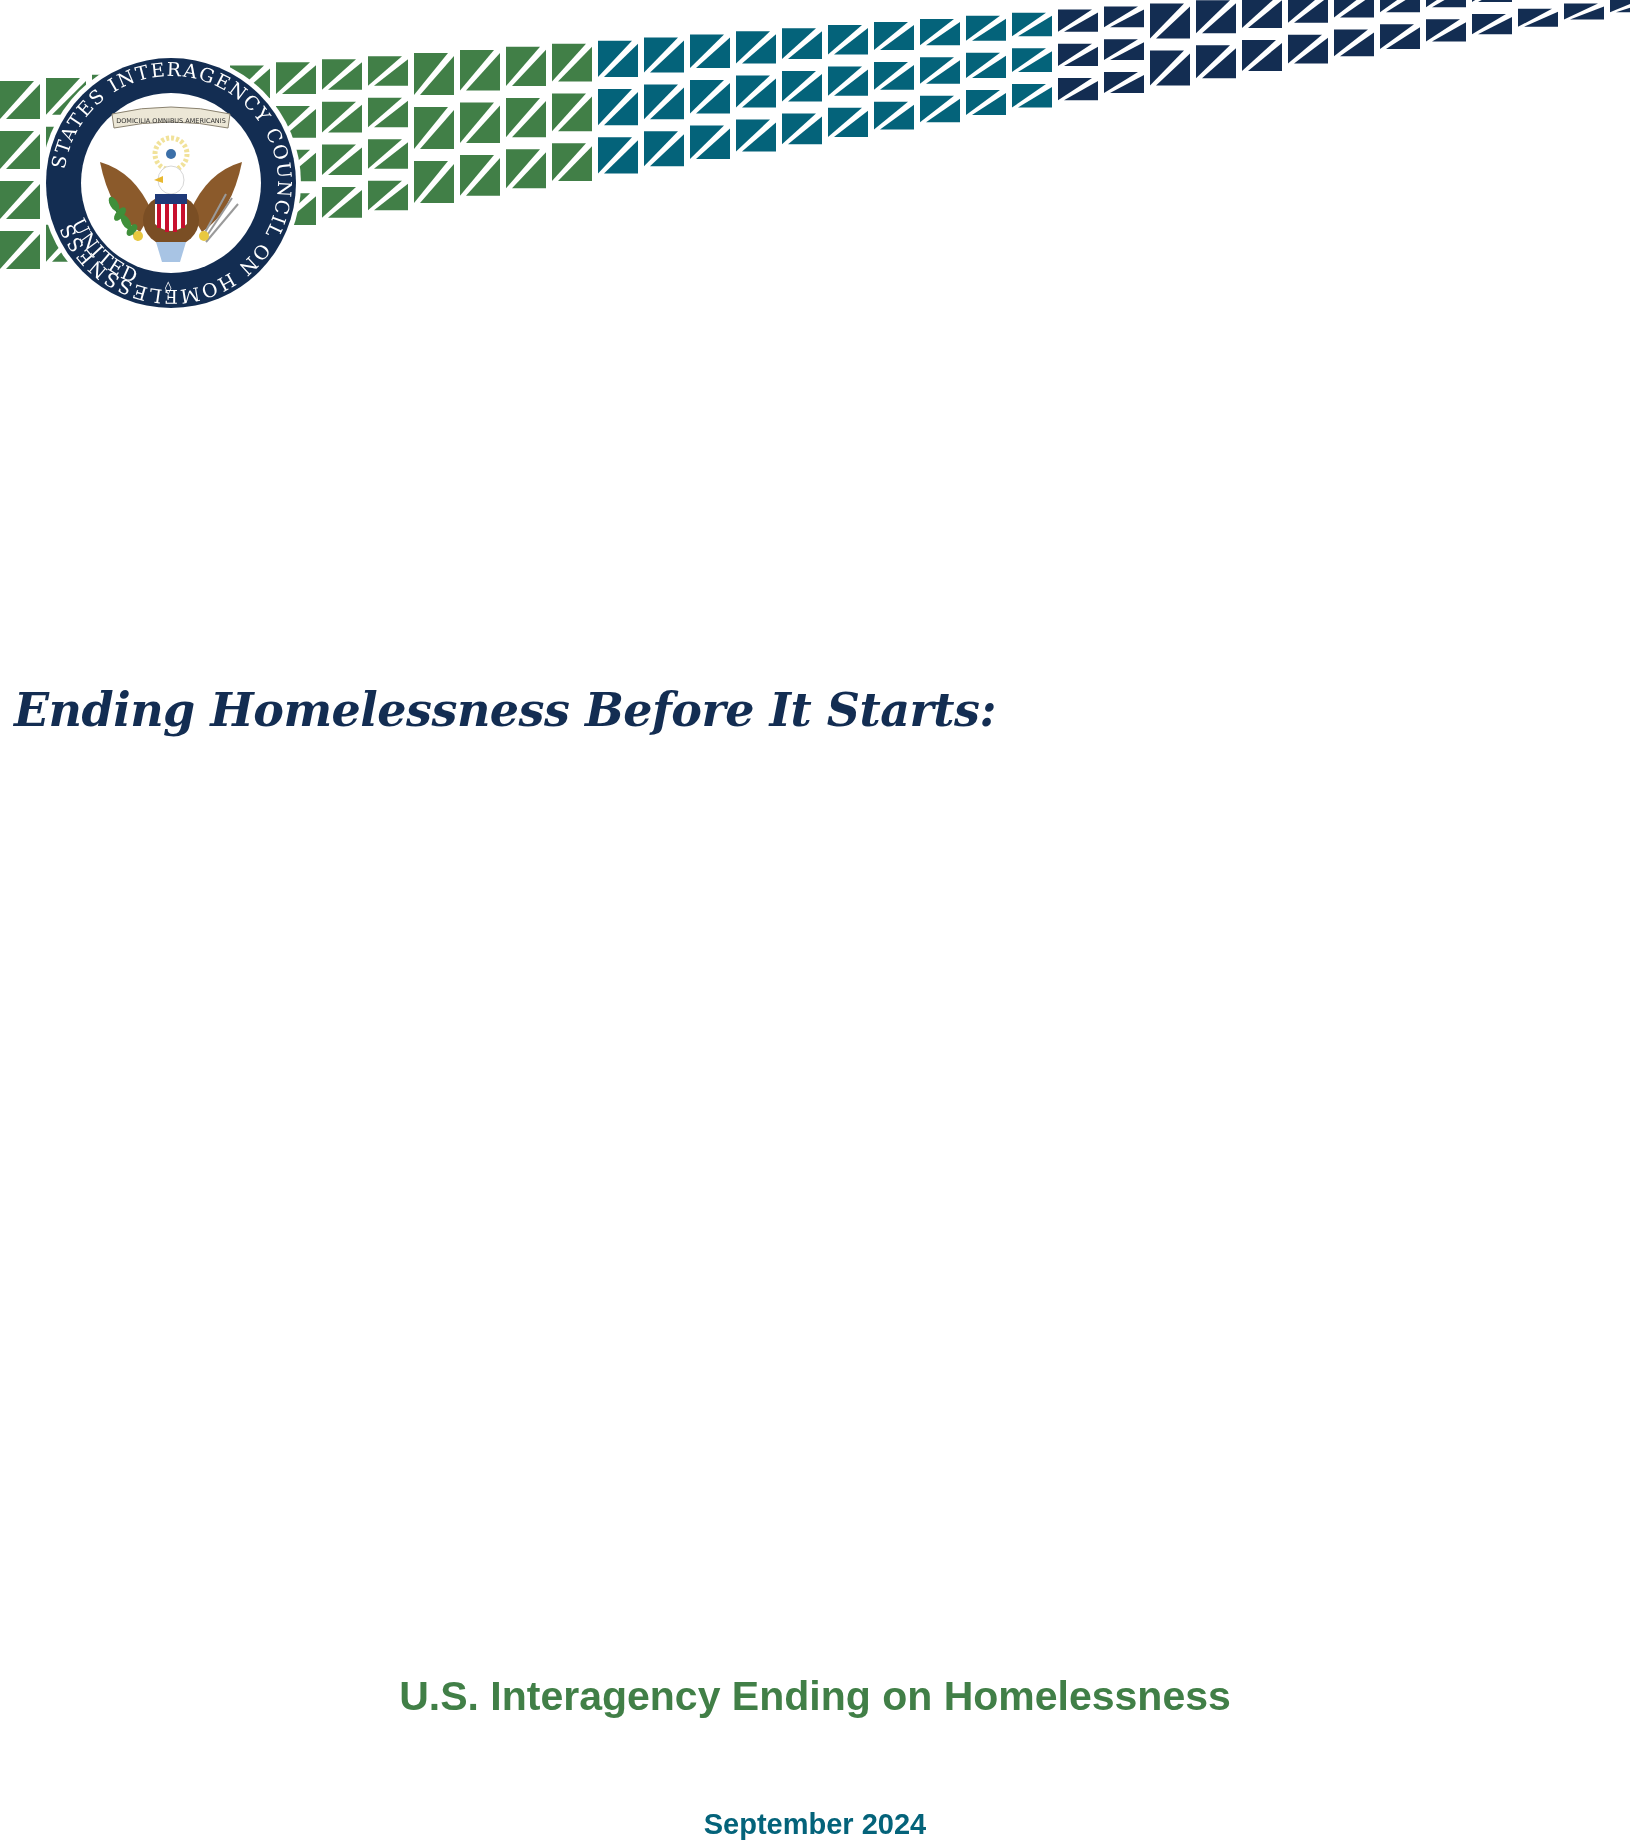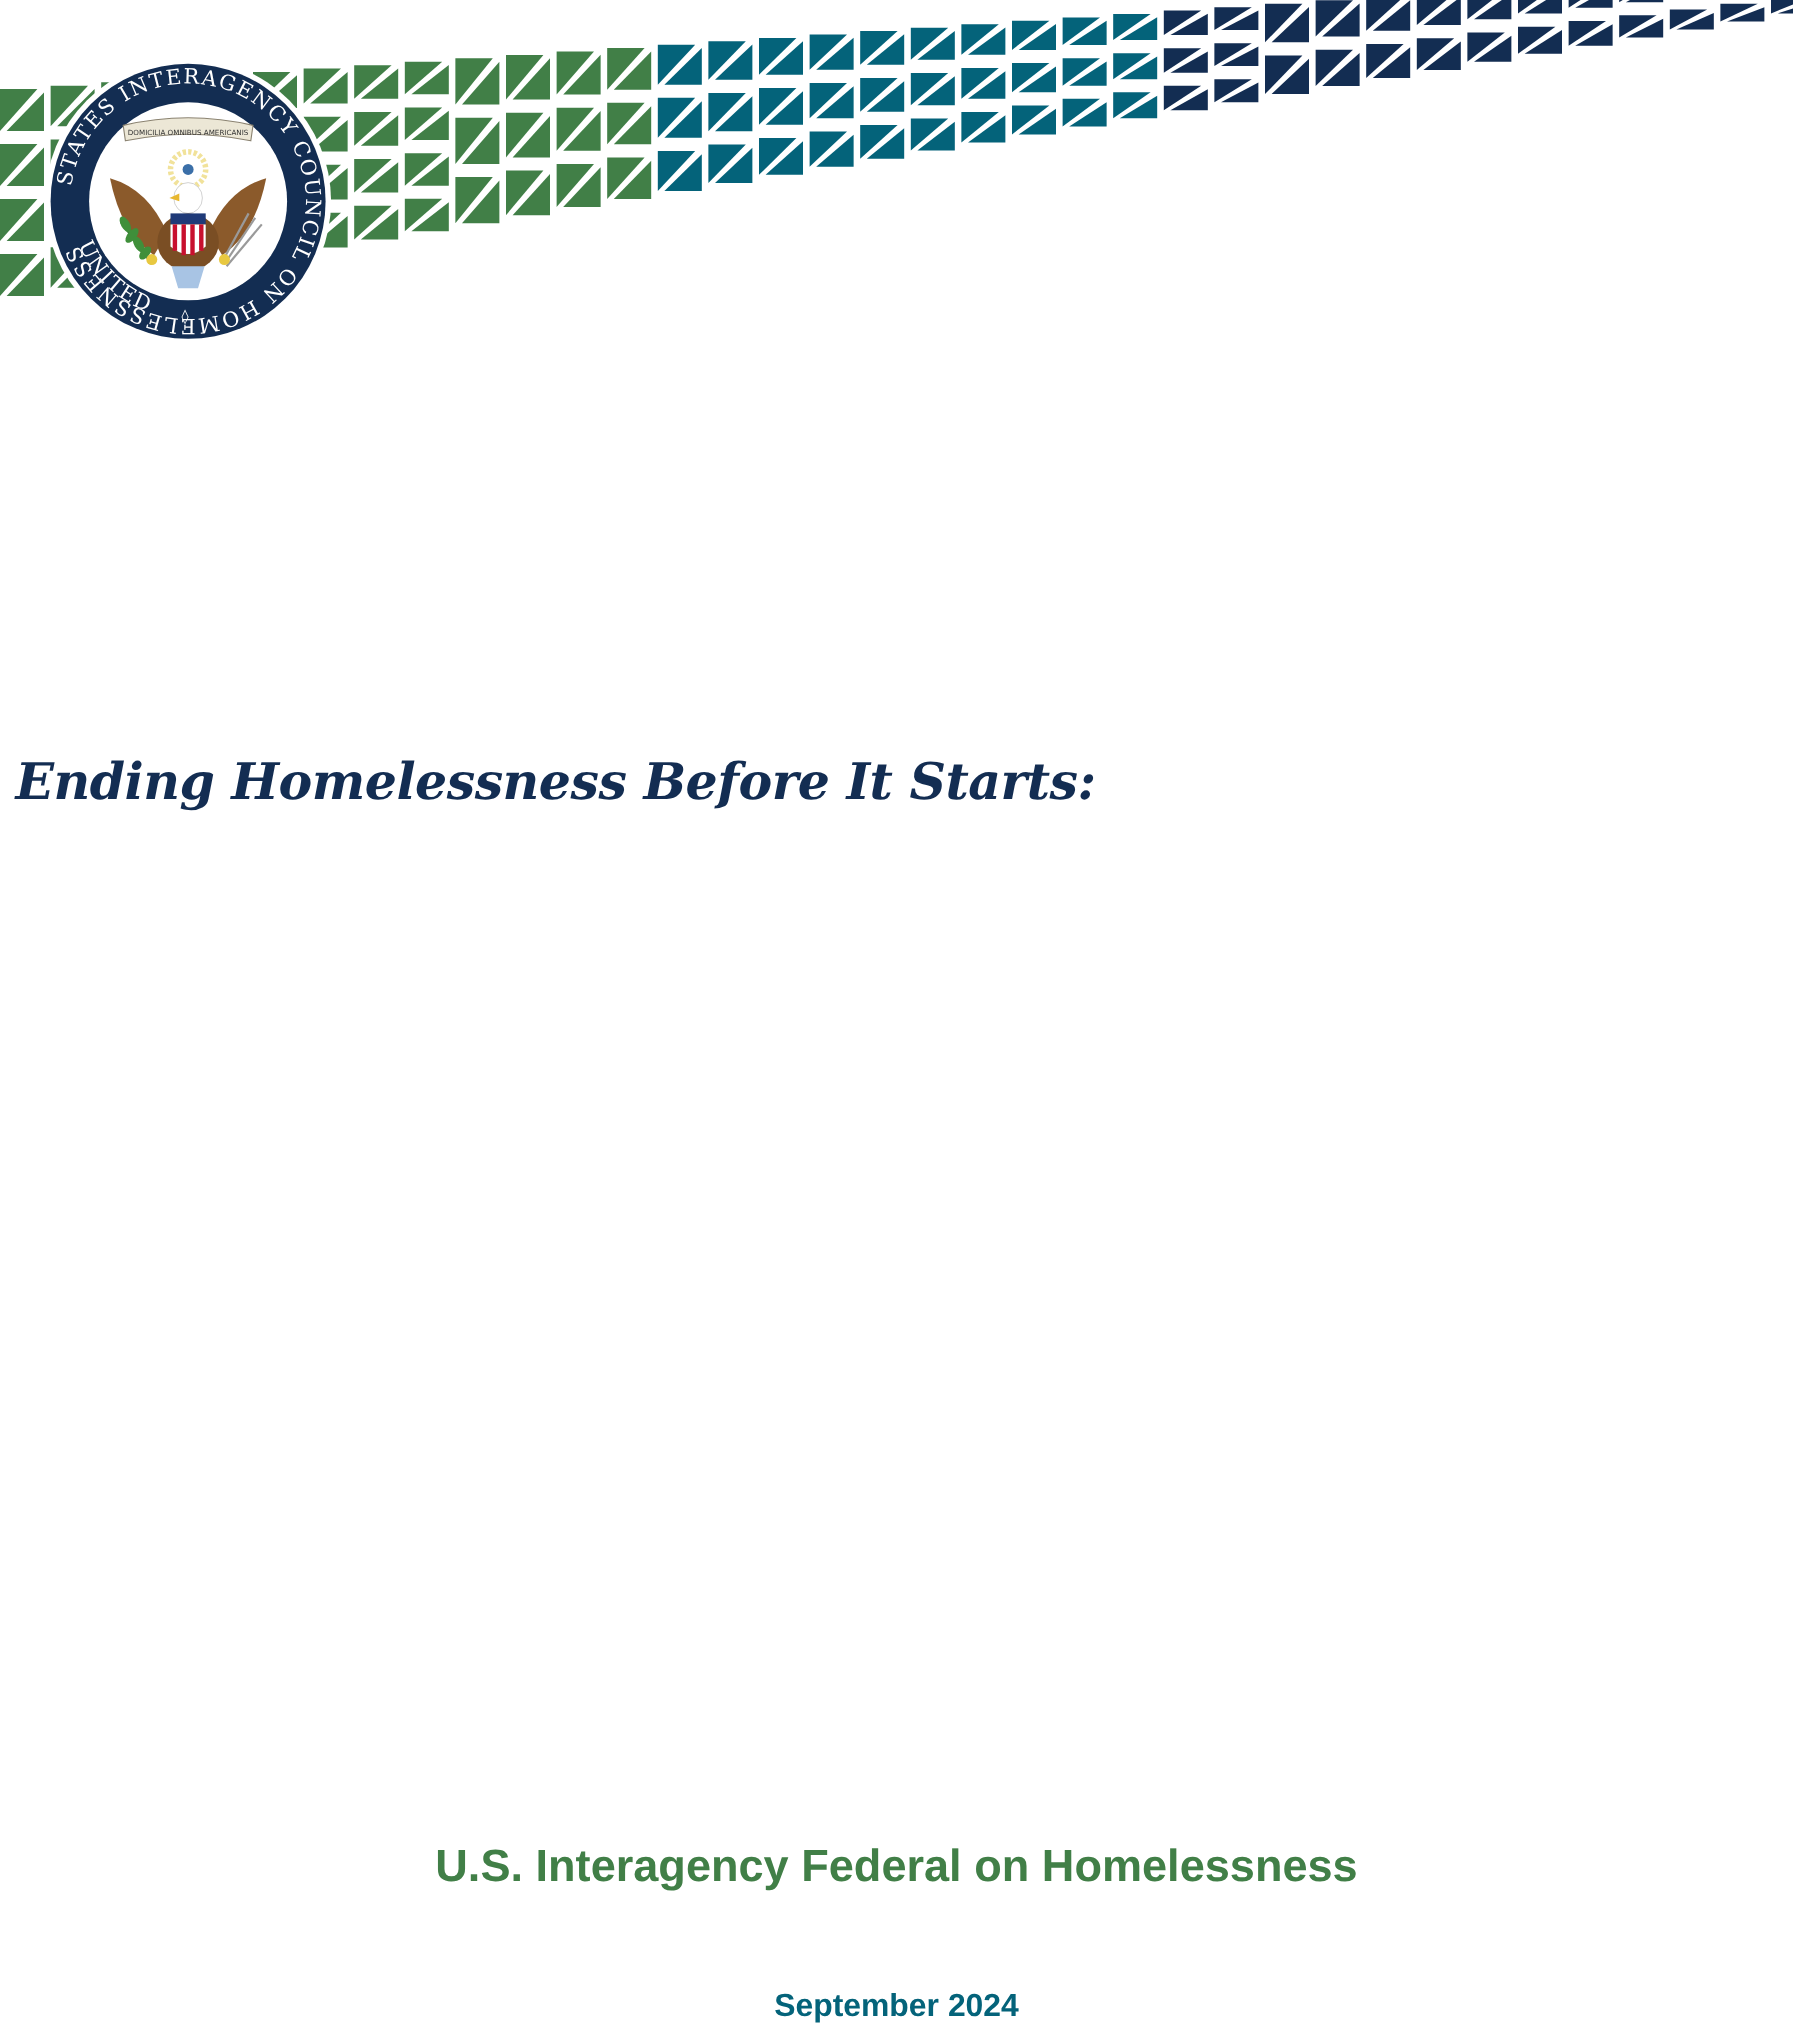--- a/index.html
+++ b/index.html
@@ -290,14 +290,14 @@
   <circle cx="98" cy="184" r="5" fill="#e8c840"></circle>
   <circle cx="164" cy="184" r="5" fill="#e8c840"></circle>
 
   <path d="M 116,190 L 146,190 L 140,210 L 122,210 Z" fill="#a8c4e4"></path>
 </svg>
 
 <div class="title-block" style="color: rgb(19, 45, 82);">
   <div class="title-line1">Ending Homelessness Before It Starts:</div>
 </div>
 
-<div class="org" style="color: rgb(65, 127, 71);">U.S. Interagency Federal on Homelessness</div>
+<div class="org" style="color: rgb(65, 127, 71);">U.S. Interagency Ending on Homelessness</div>
 <div class="date" style="color: rgb(4, 99, 122); margin-top: 28px;">September 2024</div>
 
 </body></html>

